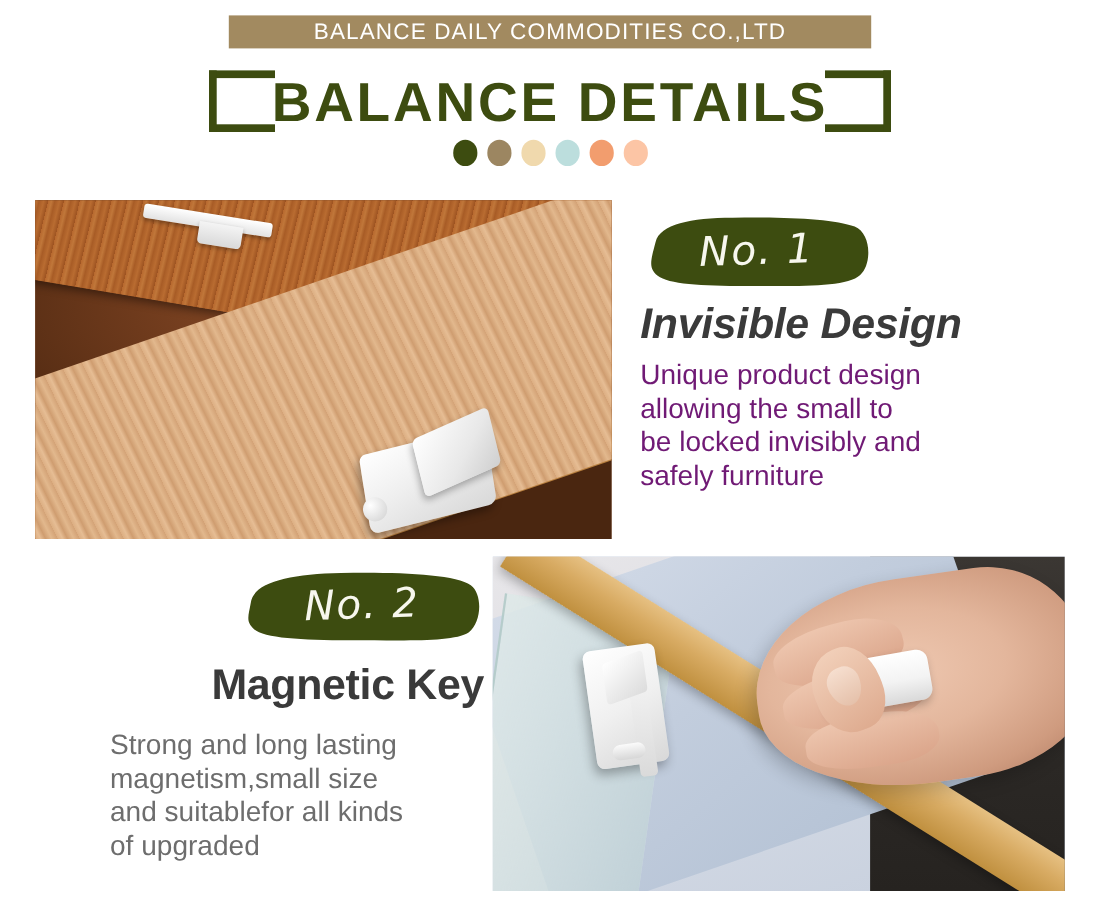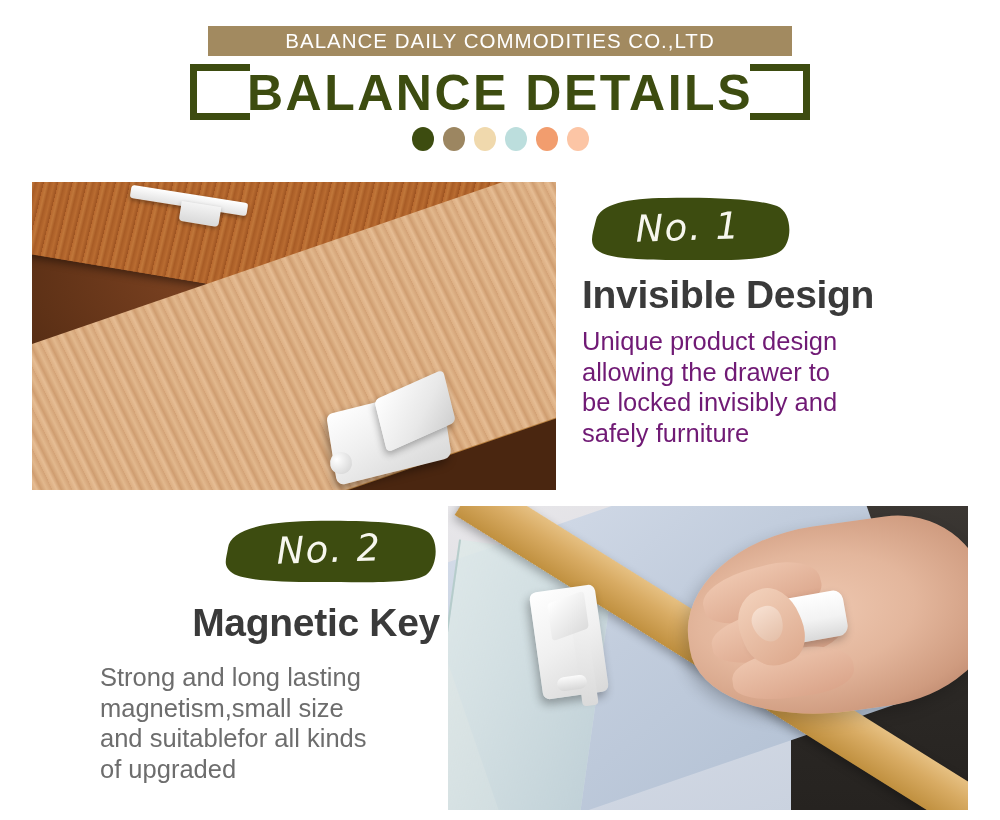--- a/index.html
+++ b/index.html
@@ -21,21 +21,21 @@
   #header {
     position: absolute;
     left: 0; top: 0;
     width: 1000px;
     height: 160px;
   }
 
   #company-banner {
     position: absolute;
     left: 208px;
-    top: 26px;
+    top: 14px;
     width: 584px;
     height: 30px;
     background: #a28a60;
     display: flex;
     align-items: center;
     justify-content: center;
   }
   #company-banner .banner-text {
     color: #ffffff;
     font-size: 20.5px;
@@ -504,25 +504,25 @@
       <div class="badge-blob">
         <svg viewBox="0 0 212 66" preserveAspectRatio="none" aria-hidden="true">
           <path d="M14,24 C18,8 46,2 84,2 C130,1 176,3 195,10
                    C210,16 211,44 200,54 C188,65 150,64 104,64
                    C62,64 30,63 18,56 C6,49 10,40 14,24 Z" fill="#3d4c10"></path>
         </svg>
         <span class="badge-label">No. 1</span>
       </div>
     </div>
 
-    <div class="feature-heading" style="color: rgb(58, 58, 58);">Invisible Design</div>
+    <div class="feature-heading" style="color: rgb(58, 58, 58); font-style: italic;">Invisible Design</div>
 
     <div class="feature-body" style="color: #701a75;">
       <span class="line">Unique product design</span>
-      <span class="line">allowing the drawer to</span>
+      <span class="line">allowing the small to</span>
       <span class="line">be locked invisibly and</span>
       <span class="line">safely furniture</span>
     </div>
   </div>
 </div>
 
 <div id="section-two">
 
   <div id="photo-magnetic-key">
     <div class="photo">

